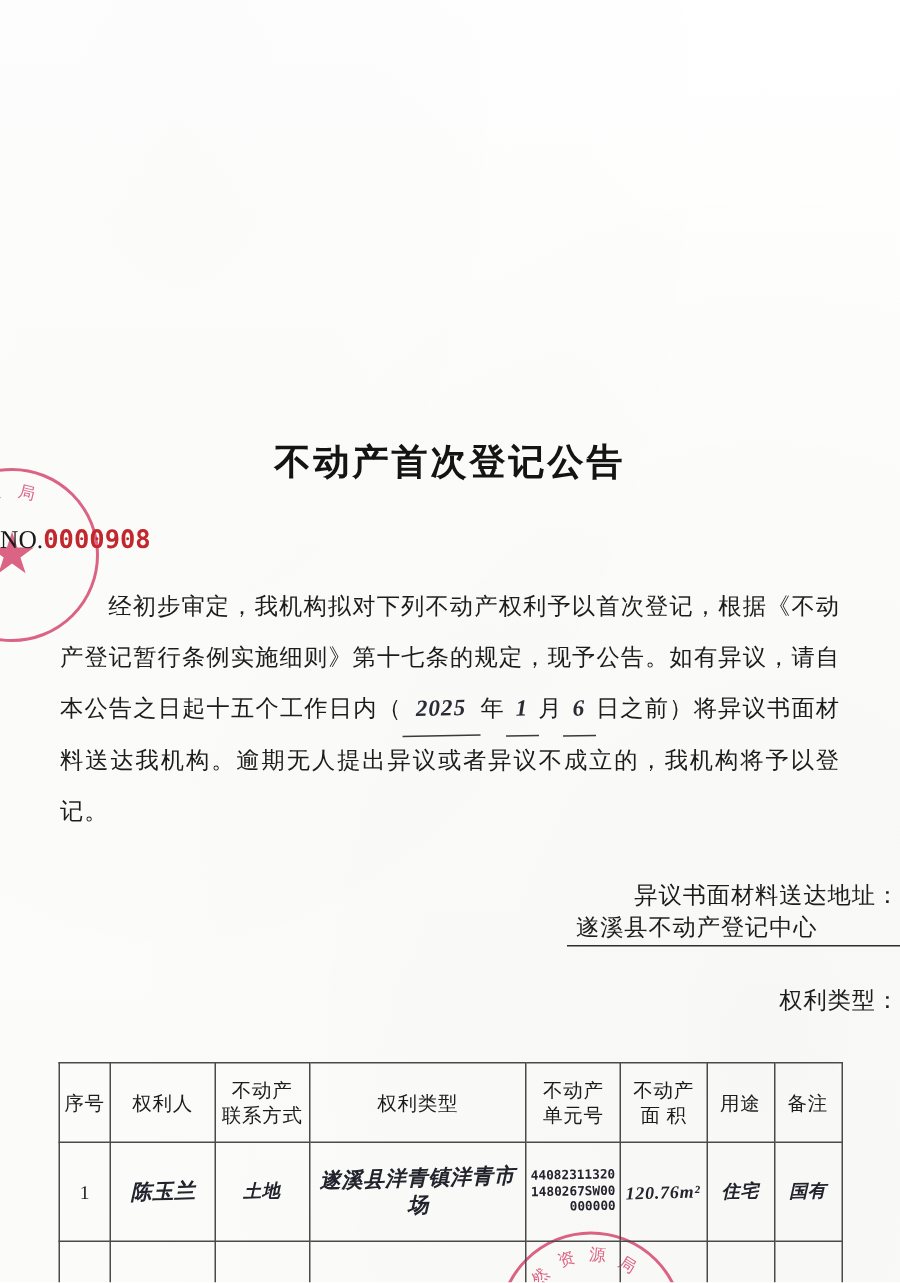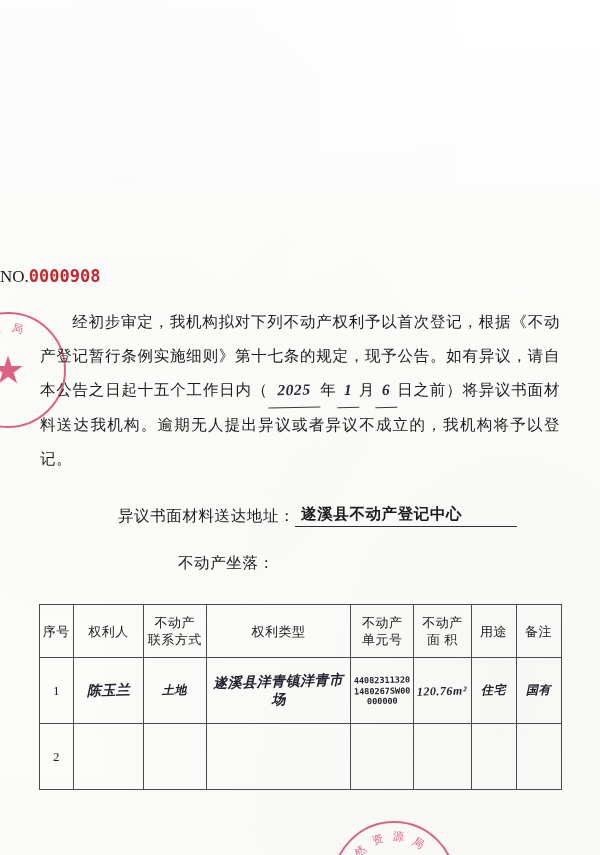--- a/index.html
+++ b/index.html
@@ -81,29 +81,29 @@
 
   .addr-block { margin: 28px 0 0 0; }
   .addr-row {
     font-size: 15.5px;
     color: #1c1c1c;
     letter-spacing: 0.6px;
     display: flex;
     align-items: flex-end;
     margin-left: 118px;
     margin-top: 4px;
+    flex-direction: column;
   }
   .addr-row.contact { margin-left: 178px; margin-top: 26px; }
   .addr-label { white-space: nowrap; }
   .addr-value {
     border-bottom: 1px solid #2f2f2f;
     padding: 0 6px 1px 6px;
     min-width: 210px;
     white-space: nowrap;
-    font-weight: bold;
   }
   .addr-row.contact .addr-value {
     min-width: 190px;
     font-family: "Liberation Serif", serif;
   }
 
   table.reg-table {
     margin: 30px auto 0 auto;
     width: 523px;
     border-collapse: collapse;
@@ -143,20 +143,21 @@
   .hw.tiny {
     font-size: 8.5px;
     line-height: 10.5px;
     letter-spacing: 0px;
     transform: rotate(-1deg);
     font-family: "DejaVu Sans Mono", monospace;
     font-style: normal;
     word-break: break-all;
     display: block;
     padding: 0 2px;
+    text-align: right;
   }
   .hw.name { font-size: 14px; }
   .hw.locale { font-size: 14px; }
 
   
   .seal {
     position: absolute;
     border-radius: 50%;
     border: 2.5px solid #d4426a;
     opacity: 0.82;
@@ -219,36 +220,37 @@
     <div class="arc-text">
 
       <span style="transform: rotate(-46deg) translate(-6px,-54px);">然</span>
       <span style="transform: rotate(-20deg) translate(-6px,-54px);">资</span>
       <span style="transform: rotate(6deg) translate(-6px,-54px);">源</span>
       <span style="transform: rotate(32deg) translate(-6px,-54px);">局</span>
     </div>
 
   </div>
 
+  <div class="title">不动产首次登记公告</div>
 
   <div class="no-line">
     <span>NO.</span><span class="no-digits">0000908</span>
   </div>
 
   <div class="body-text">
     <span class="indent"></span><span>经初步审定，我机构拟对下列不动产权利予以首次登记，根据《不动产登记暂行条例实施细则》第十七条的规定，现予公告。如有异议，请自本公告之日起十五个工作日内（</span><span class="blank-fill fill-year">2025</span><span>年</span><span class="blank-fill fill-month">1</span><span>月</span><span class="blank-fill fill-day">6</span><span>日之前）</span><span>将异议书面材料送达我机构。逾期无人提出异议或者异议不成立的，我机构将予以登记。</span>
   </div>
 
   <div class="addr-block">
     <div class="addr-row">
       <span class="addr-label">异议书面材料送达地址：</span>
       <span class="addr-value">遂溪县不动产登记中心</span>
     </div>
     <div class="addr-row contact">
-      <span class="addr-label">不动产坐落：</span>
+      <span class="addr-label">权利类型：</span>
     </div>
   </div>
 
   <table class="reg-table">
     <colgroup>
       <col style="width:34px">
       <col style="width:68px">
       <col style="width:62px">
       <col style="width:141px">
       <col style="width:62px">

